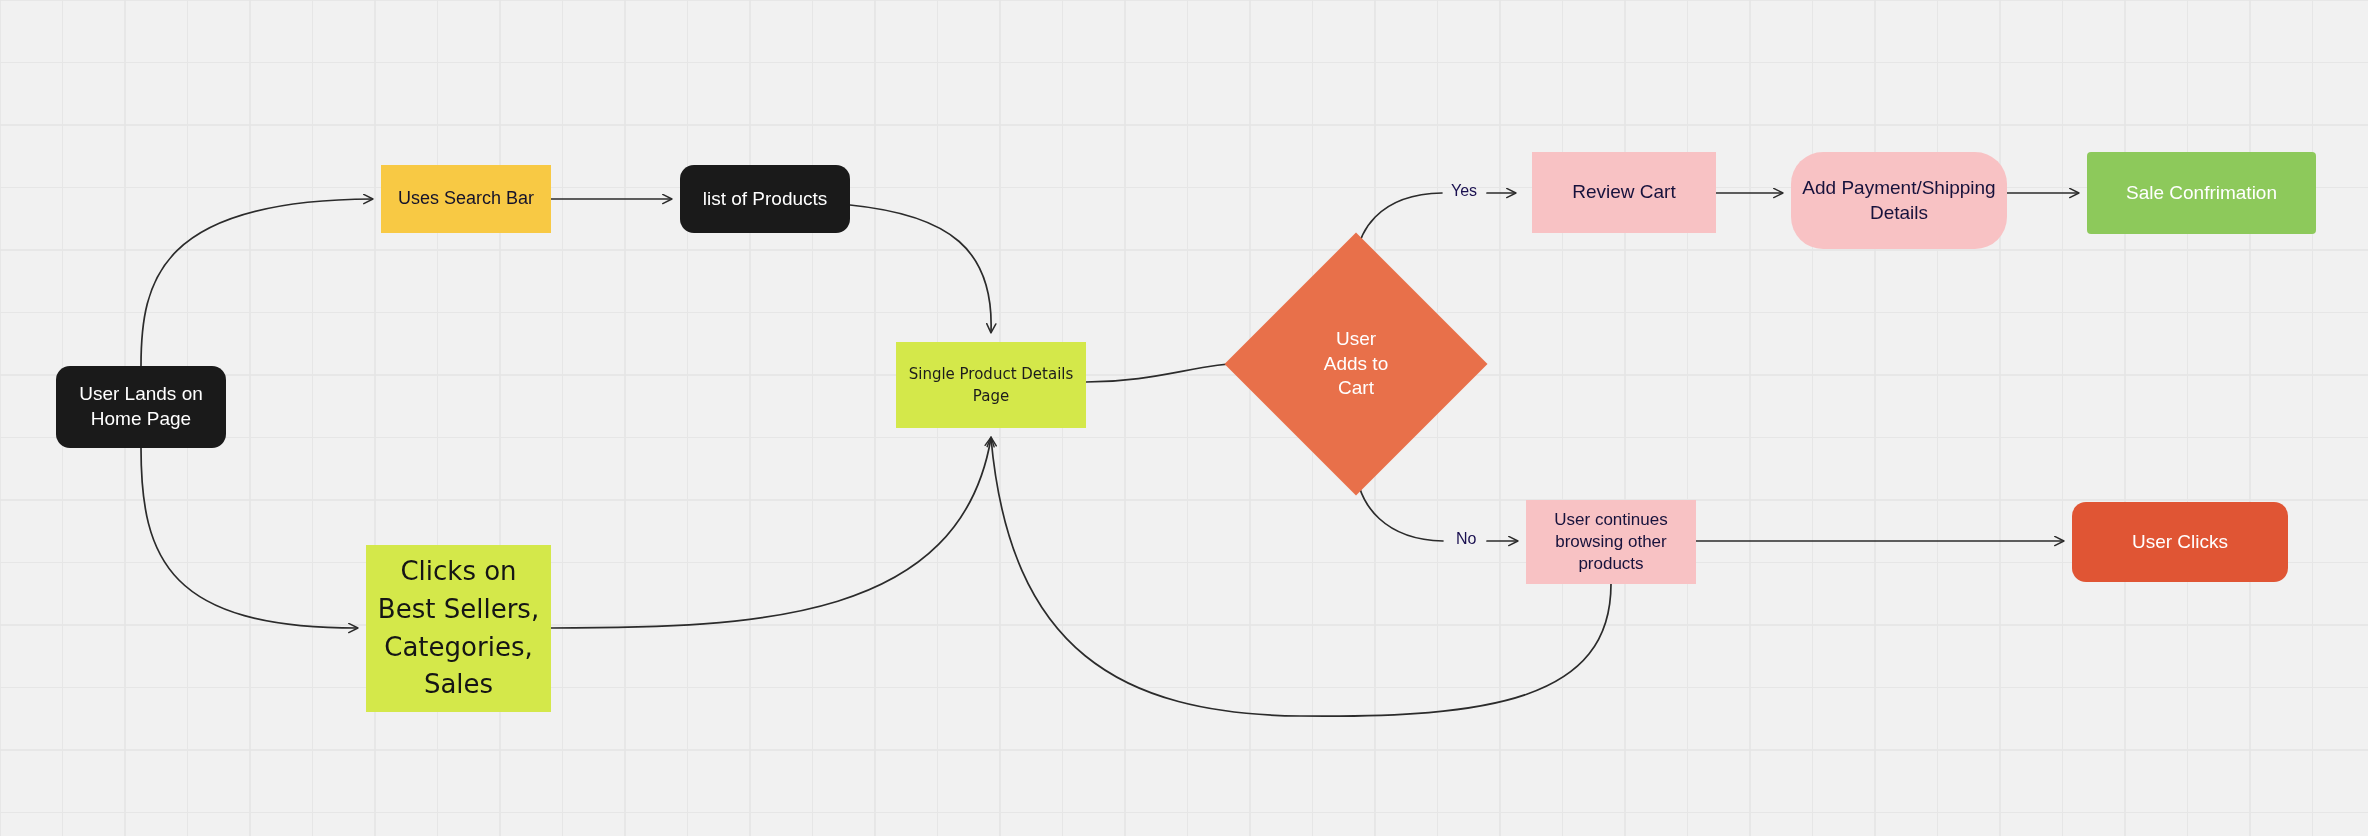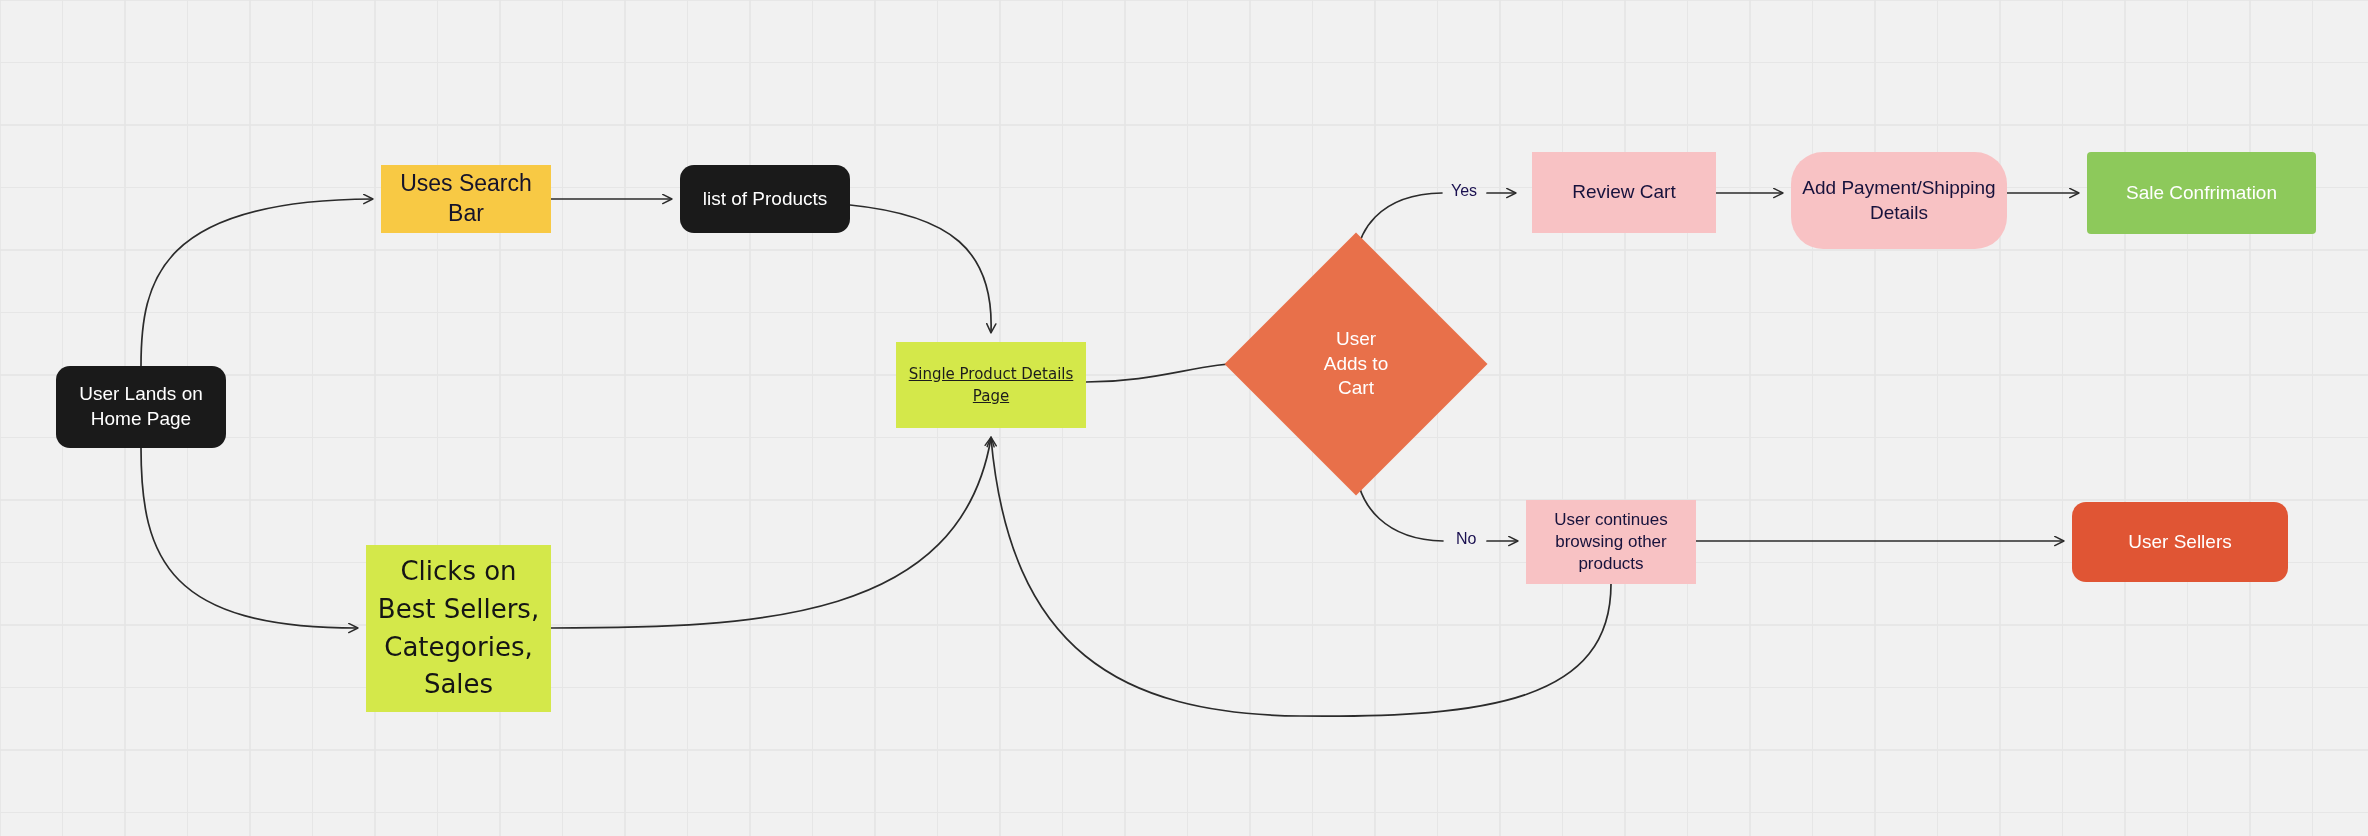--- a/index.html
+++ b/index.html
@@ -50,21 +50,21 @@
   }
   .n-black {
     background: #1a1a1a;
     color: #ffffff;
     border-radius: 14px;
     font-size: 19px;
   }
   .n-amber {
     background: #f8c944;
     color: #15132b;
-    font-size: 23px;
+    font-size: 18px;
   }
   .n-lime {
     background: #d4e84a;
     color: #151515;
   }
   .n-lime-alt {
     background: #d4e84a;
     color: #1c1c1c;
     font-family: "DejaVu Sans", sans-serif;
   }
@@ -168,21 +168,21 @@
     <span class="node-label">list of Products</span>
   </div>
 
   <div class="node n-lime" style="left:366px; top:545px; width:185px; height:167px; font-size:26px; line-height:1.45; font-family:'DejaVu Sans', sans-serif;padding-left:8px;">
     <span class="node-label">Clicks on
 Best Sellers,
 Categories,
 Sales</span>
   </div>
 
-  <div class="node n-lime-alt" style="left:896px; top:342px; width:190px; height:86px; font-size:15px; line-height:1.5;text-decoration:underline;">
+  <div class="node n-lime-alt" style="left:896px; top:342px; width:190px; height:86px; font-size:15px; line-height:1.5;">
     <span class="node-label">Single Product Details
 Page</span>
   </div>
 
   <div class="node n-orange-diamond" style="left:1263px; top:271px; width:186px; height:186px;">
     <span class="diamond-shape"></span>
     <span class="node-label diamond-text">User
 Adds to
 Cart</span>
   </div>
@@ -200,20 +200,20 @@
     <span class="node-label">Sale Confrimation</span>
   </div>
 
   <div class="node n-pink" style="left:1526px; top:500px; width:170px; height:84px; font-size:17px;">
     <span class="node-label">User continues
 browsing other
 products</span>
   </div>
 
   <div class="node n-orange" style="left:2072px; top:502px; width:216px; height:80px;">
-    <span class="node-label">User Sellers</span>
+    <span class="node-label">User Clicks</span>
   </div>
 
   <span class="edge-label" style="left:1451px; top:182px;">Yes</span>
 
   <span class="edge-label" style="left:1456px; top:530px;">No</span>
 
 </div>
 
 </body></html>

